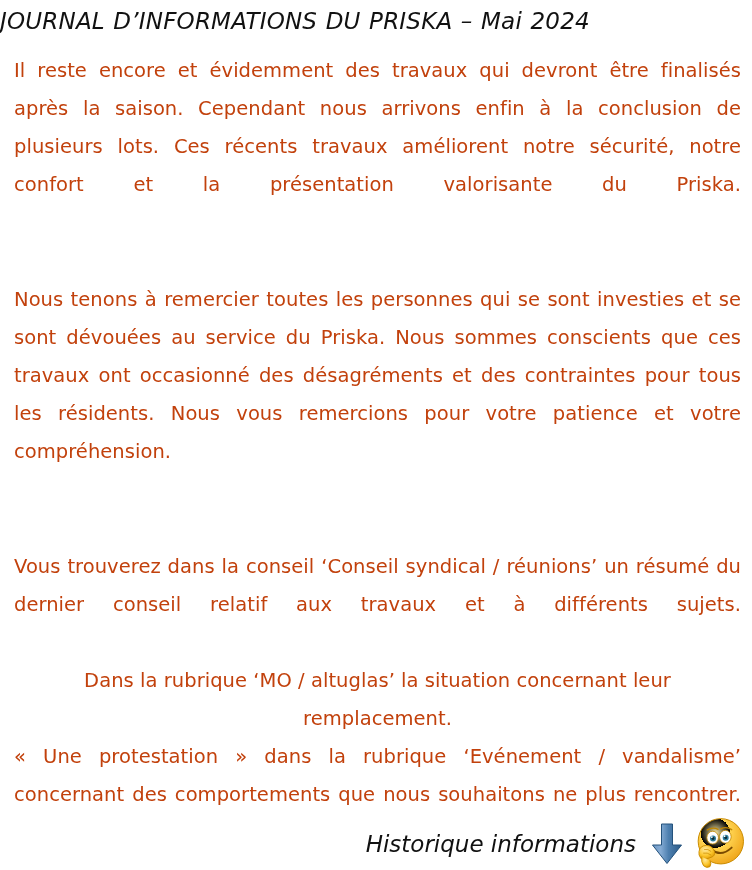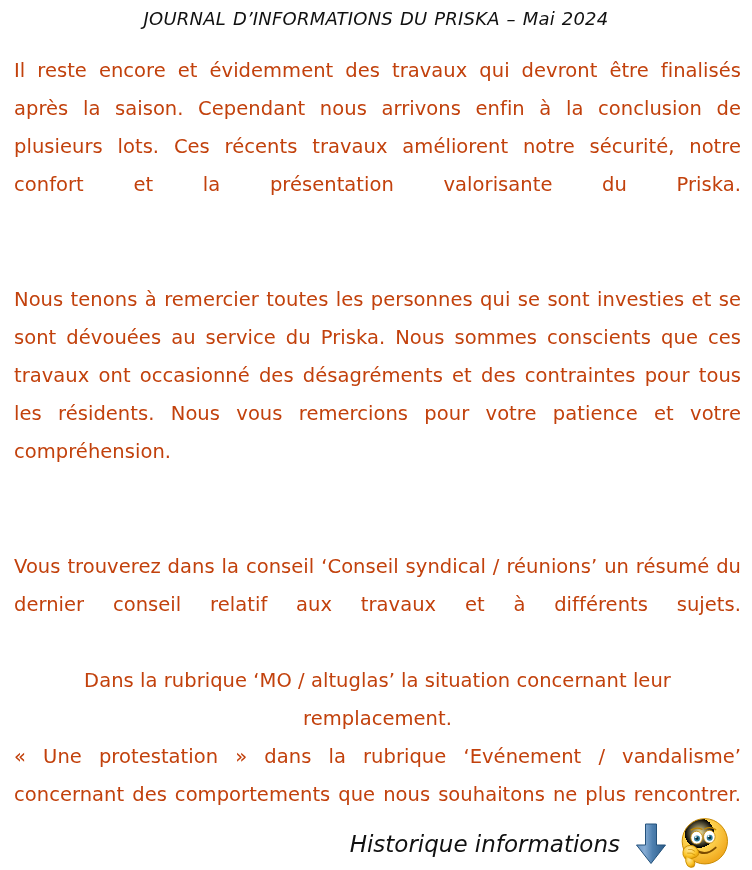--- a/index.html
+++ b/index.html
@@ -23,25 +23,24 @@
     background: #ffffff;
     box-sizing: border-box;
   }
 
   
   #doc-title {
     position: absolute;
     top: 8px;
     left: 0;
     width: 752px;
-    text-align: center;
     font-family: "DejaVu Sans", sans-serif;
     font-style: italic;
     font-weight: 400;
-    font-size: 18px;
+    font-size: 23px;
     letter-spacing: 0.2px;
     word-spacing: 1px;
     color: #111111;
     white-space: nowrap;
   }
 
   
   #body-block {
     position: absolute;
     top: 52px;
@@ -79,21 +78,21 @@
   
   #footer-row {
     position: absolute;
     left: 0;
     top: 818px;
     width: 752px;
     height: 52px;
     display: flex;
     align-items: center;
     justify-content: flex-end;
-    padding-right: 20px;
+    padding-right: 4px;
     box-sizing: border-box;
   }
 
   #footer-link {
     font-family: "DejaVu Sans", sans-serif;
     font-style: italic;
     font-size: 23px;
     color: #111111;
     white-space: nowrap;
     margin-right: 14px;

